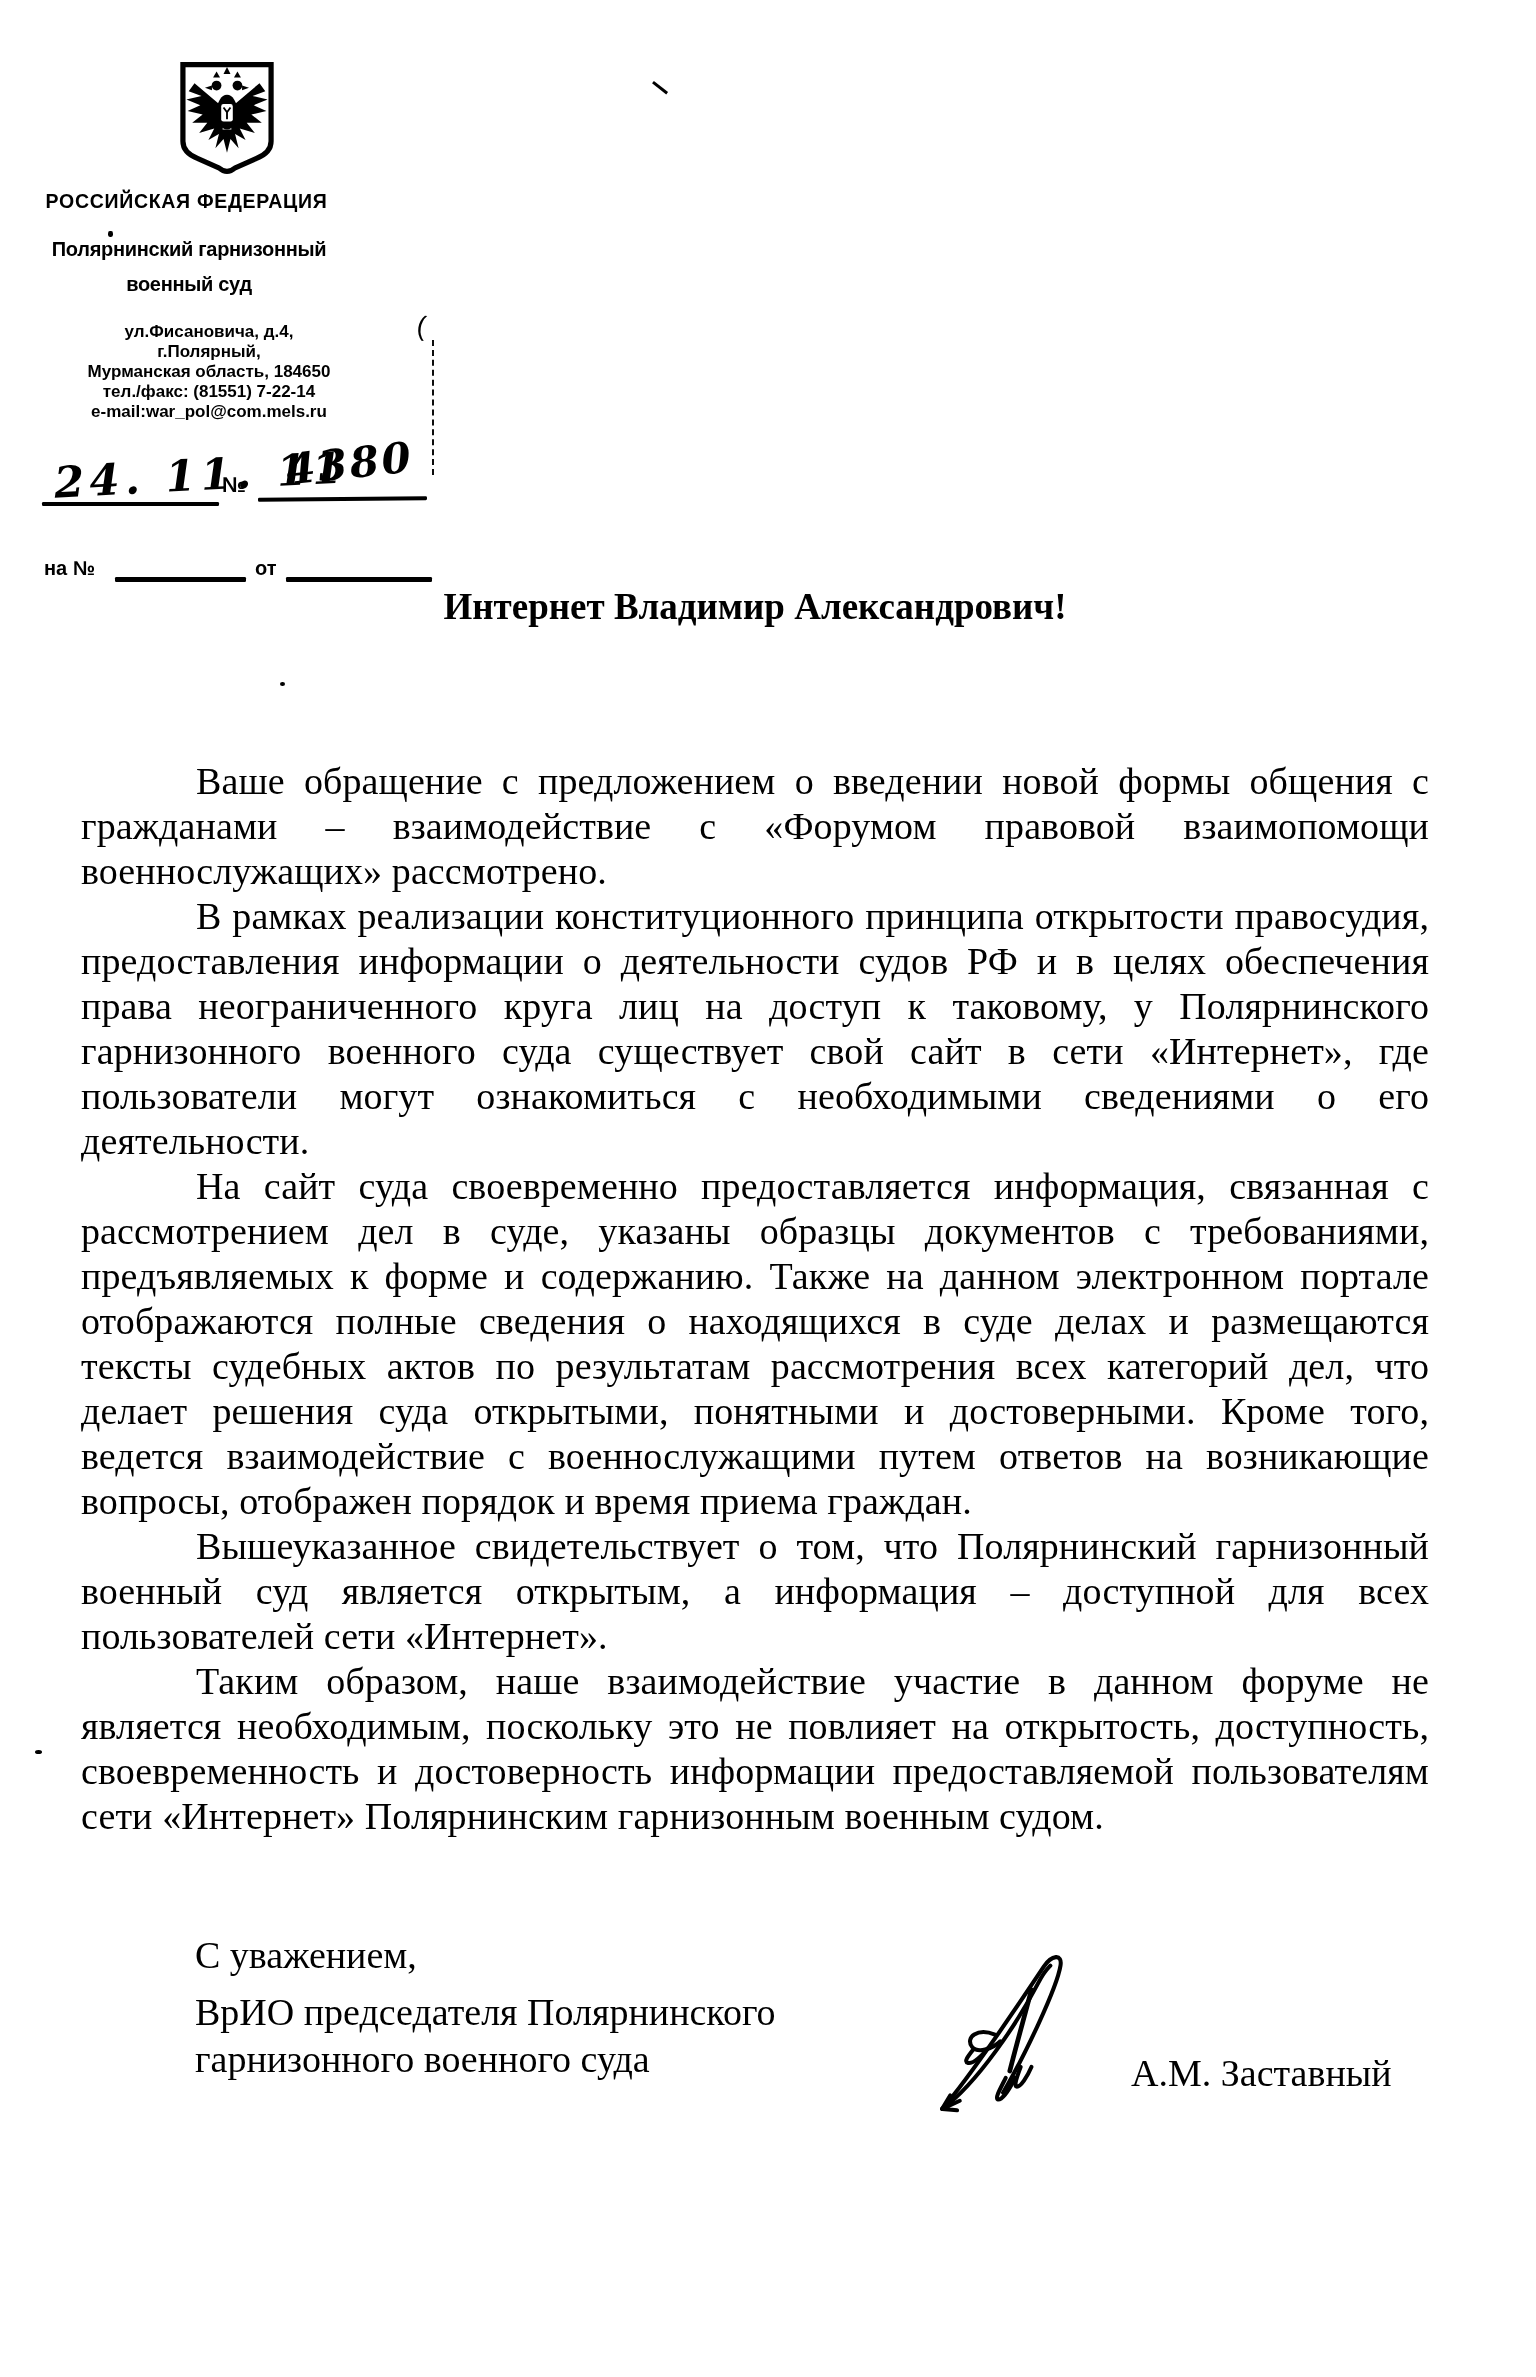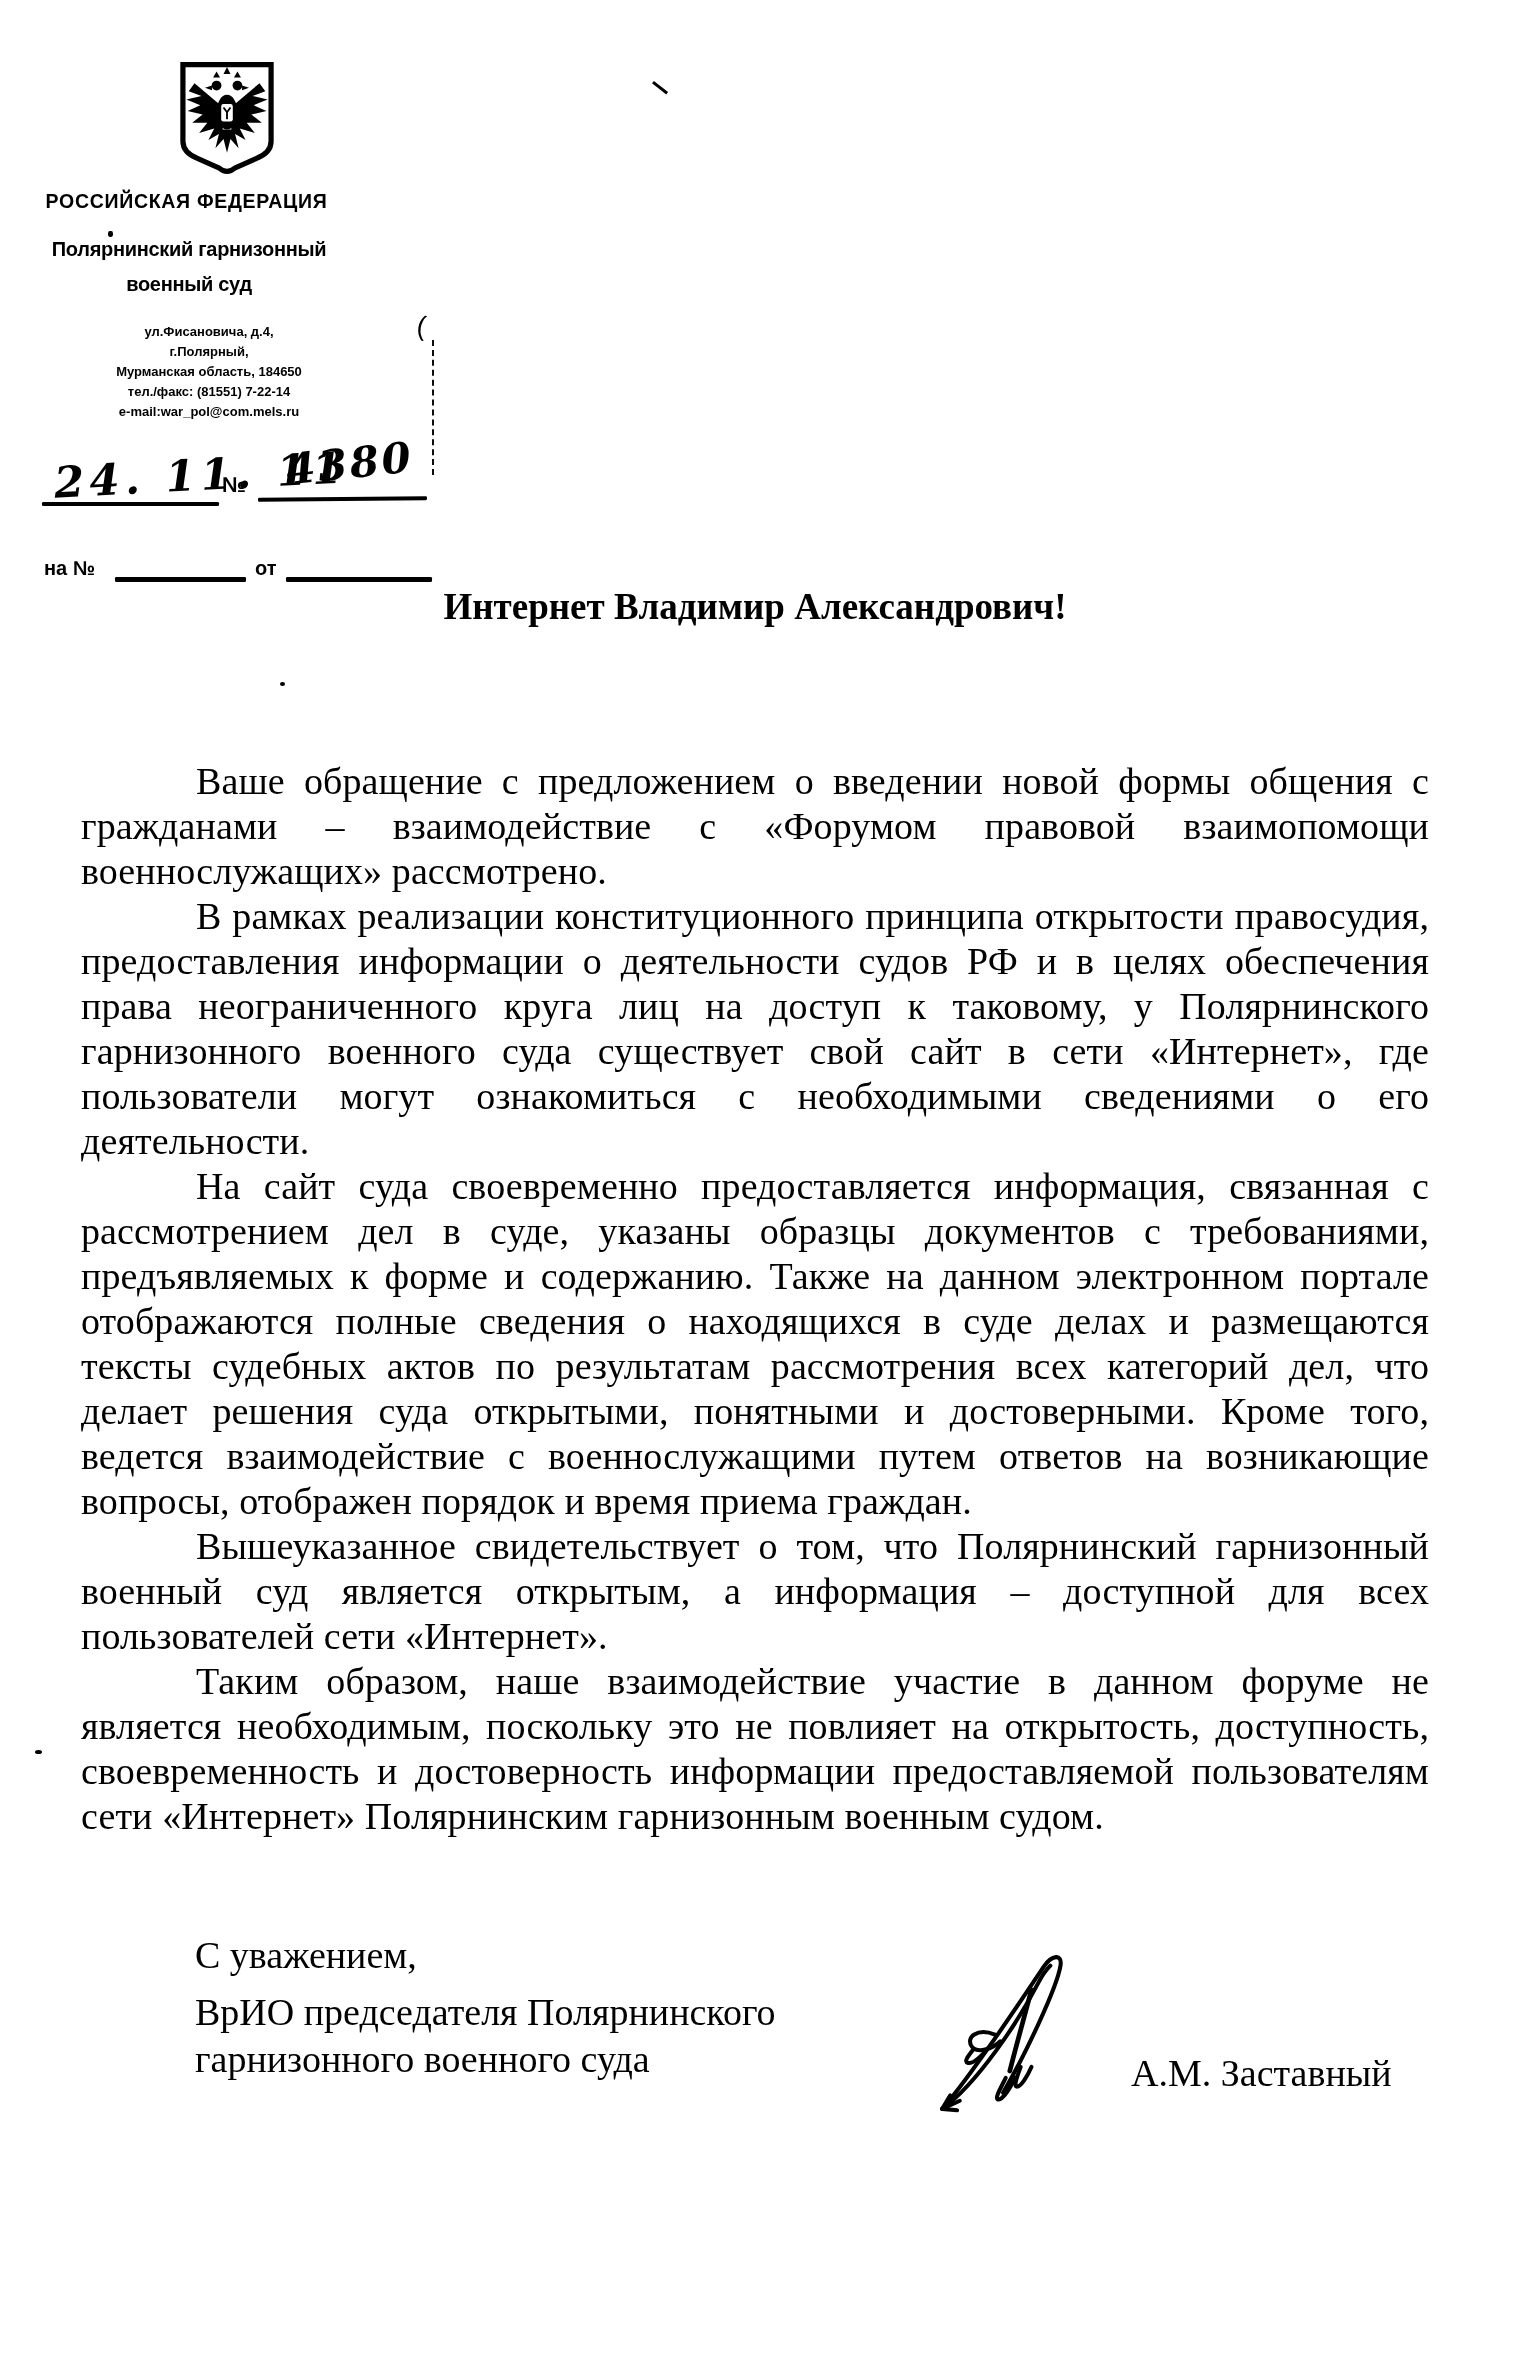--- a/index.html
+++ b/index.html
@@ -24,21 +24,21 @@
   .org{
     position:absolute;left:13.5px;top:232px;width:351px;
     text-align:center;
     font-family:"Liberation Sans", sans-serif;
     font-weight:700;font-size:20px;line-height:35px;letter-spacing:-0.3px;
   }
   .address{
     position:absolute;left:47px;top:322px;width:324px;
     text-align:center;
     font-family:"Liberation Sans", sans-serif;
-    font-weight:700;font-size:13px;line-height:20px;
+    font-weight:700;font-size:17px;line-height:20px;
   }
   .address .line{white-space:nowrap;}
   
   .hand{
     font-family:"DejaVu Serif", serif;
     font-style:italic;font-weight:700;
     color:#000;white-space:nowrap;
   }
   .hand-date{position:absolute;left:54px;top:450px;font-size:43px;letter-spacing:5.4px;transform:rotate(-3deg);}
   .hand-number{position:absolute;left:286px;top:439px;font-size:42px;letter-spacing:2.7px;transform:rotate(-6deg);}

